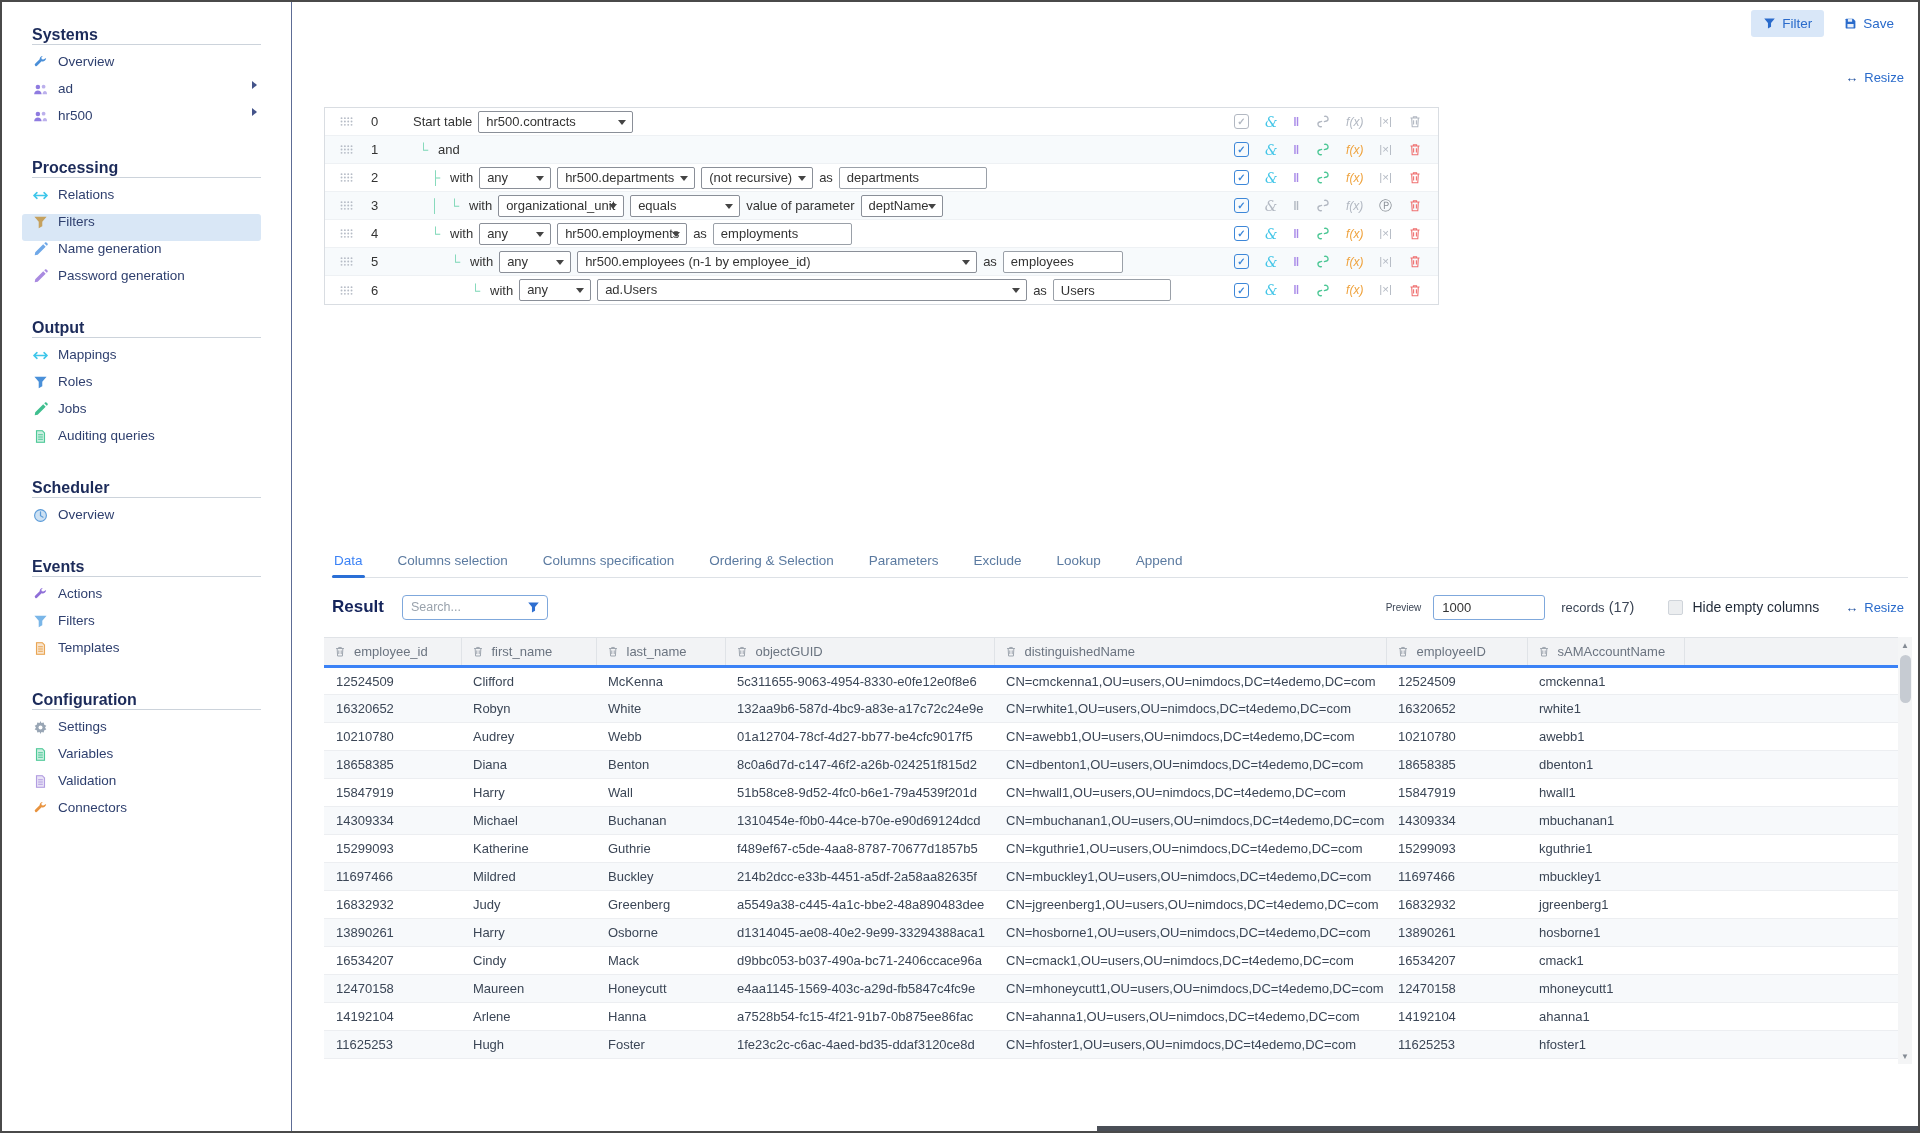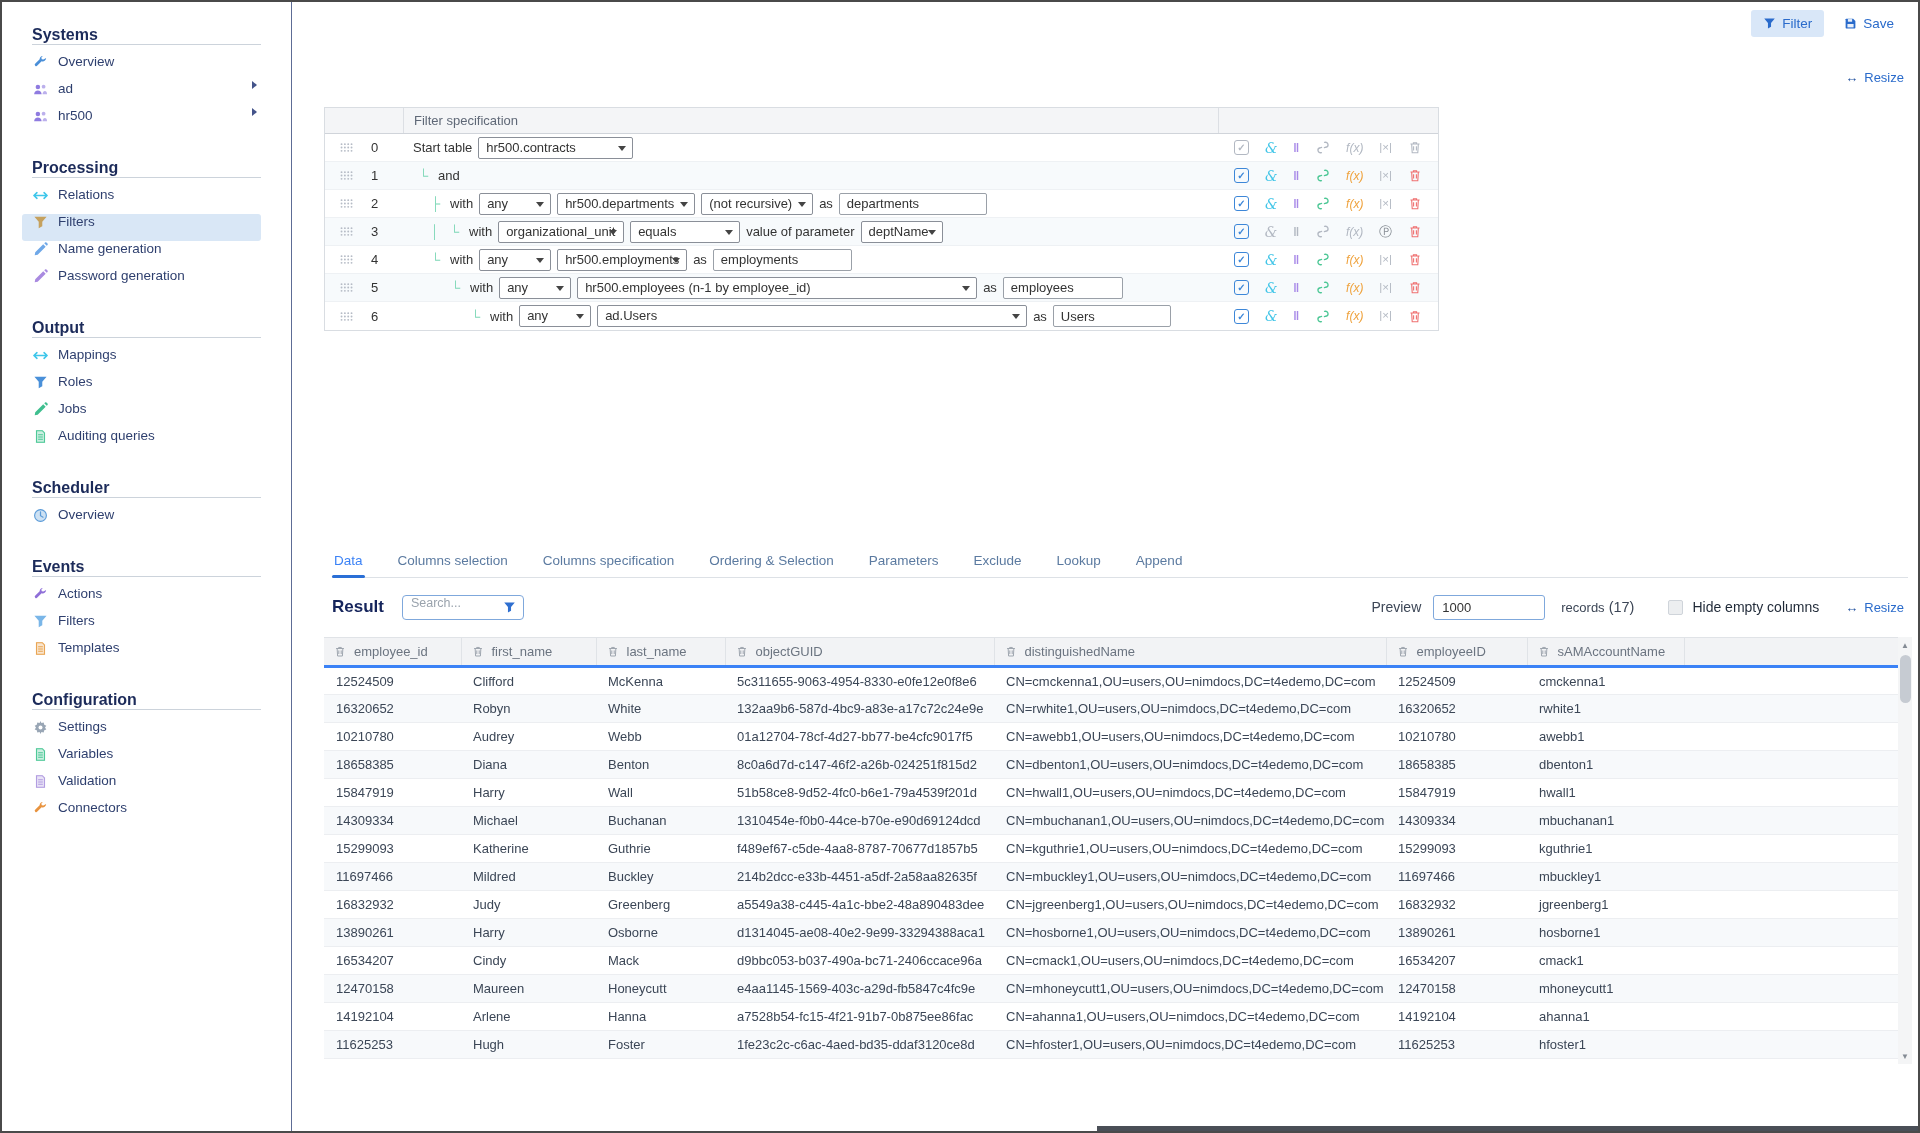--- a/index.html
+++ b/index.html
@@ -74,29 +74,29 @@
   
   .tabs { position:absolute; left:39px; top:545px; right:10px; border-bottom:1px solid #dde1e6;
           display:flex; gap:31px; font-size:13.5px; }
   .tab { padding:6px 2px 9px; color:#5b7aa0; position:relative; cursor:pointer; white-space:nowrap; }
   .tab.active { color:#3b82f6; }
   .tab.active::after { content:""; position:absolute; left:0; right:0; bottom:-1px; height:3px;
                        background:#2a6fd6; border-radius:2px; }
   
   .rbar { position:absolute; left:39px; top:590px; right:14px; height:30px; display:flex; align-items:center; }
   .rtitle { font-size:17px; font-weight:bold; color:#16255c; margin-right:18px; }
-  .searchbox { position:relative; width:122px; height:25px; border:1px solid #7fa8dc; border-radius:4px;
-               display:flex; align-items:flex-start; background:#fff; }
+  .searchbox { position:relative; width:146px; height:25px; border:1px solid #7fa8dc; border-radius:4px;
+               display:flex; align-items:center; background:#fff; }
   .searchbox input { border:none; outline:none; flex:1; padding:0 26px 0 8px; font-size:12.5px;
                      color:#333; font-family:inherit; background:transparent; }
   .searchbox input::placeholder { color:#9aa3ad; }
   .searchbox .sicon { position:absolute; right:7px; top:5px; color:#2f6fd0; }
   .searchbox .sicon svg { width:13px; height:13px; }
   .rright { margin-left:auto; display:flex; align-items:center; }
-  .plabel { font-size:14px; color:#3c4656; margin-right:12px; }
+  .plabel { font-size:10px; color:#3c4656; margin-right:12px; }
   .pinput { width:112px; height:25px; border:1px solid #7fa8dc; border-radius:3px; padding:0 8px;
             font-size:13px; color:#333; font-family:inherit; }
   .records { font-size:13px; color:#3c4656; margin-left:16px;text-align:center; }
   .records .cnt { font-size:14.5px; margin-left:4px; }
   .hcheck { width:15px; height:15px; background:#eceef0; border:1px solid #cfd4da; border-radius:2px;
             margin-left:34px; cursor:pointer; }
   .hlabel { font-size:14px; color:#1f2937; margin-left:9px; }
   .rbar .resize-link { margin-left:26px; }
   
   .rtable { position:absolute; left:31px; top:635px; width:1574px; }
@@ -352,25 +352,20 @@
   </div>
 
   <div class="resize-top">
     <span class="resize-link">
       <span class="arrow-lr">↔</span>
       <span>Resize</span>
     </span>
   </div>
 
   <div class="ftable">
-    <div class="fhead">
-      <span class="h-lead"></span>
-      <span class="h-spec">Filter specification</span>
-      <span class="h-icons"></span>
-    </div>
     <div>
         <div class="frow">
           <span class="c-handle">
             <svg viewBox="0 0 14 10" fill="currentColor">
               <circle cx="1.5" cy="1.3" r="1.05"></circle>
               <circle cx="5.2" cy="1.3" r="1.05"></circle>
               <circle cx="8.9" cy="1.3" r="1.05"></circle>
               <circle cx="12.6" cy="1.3" r="1.05"></circle>
               <circle cx="1.5" cy="5" r="1.05"></circle>
               <circle cx="5.2" cy="5" r="1.05"></circle>

